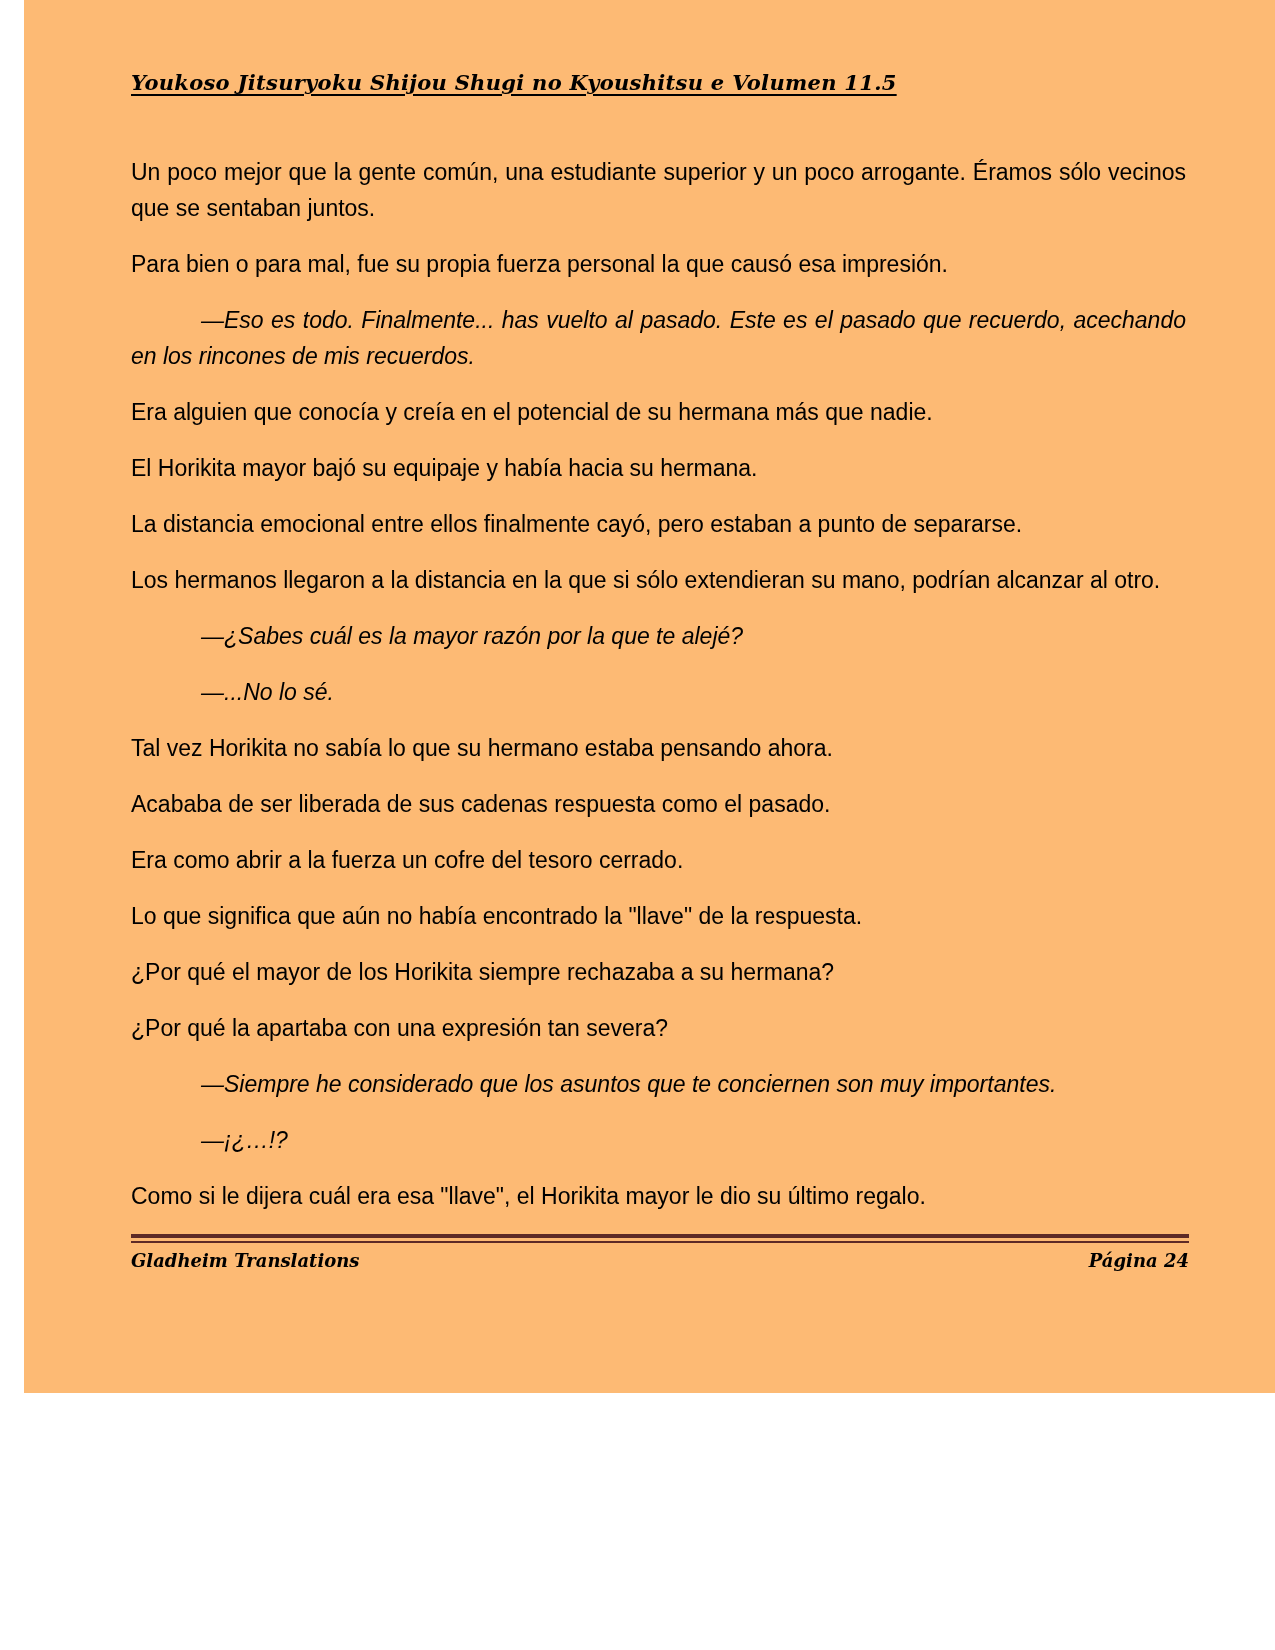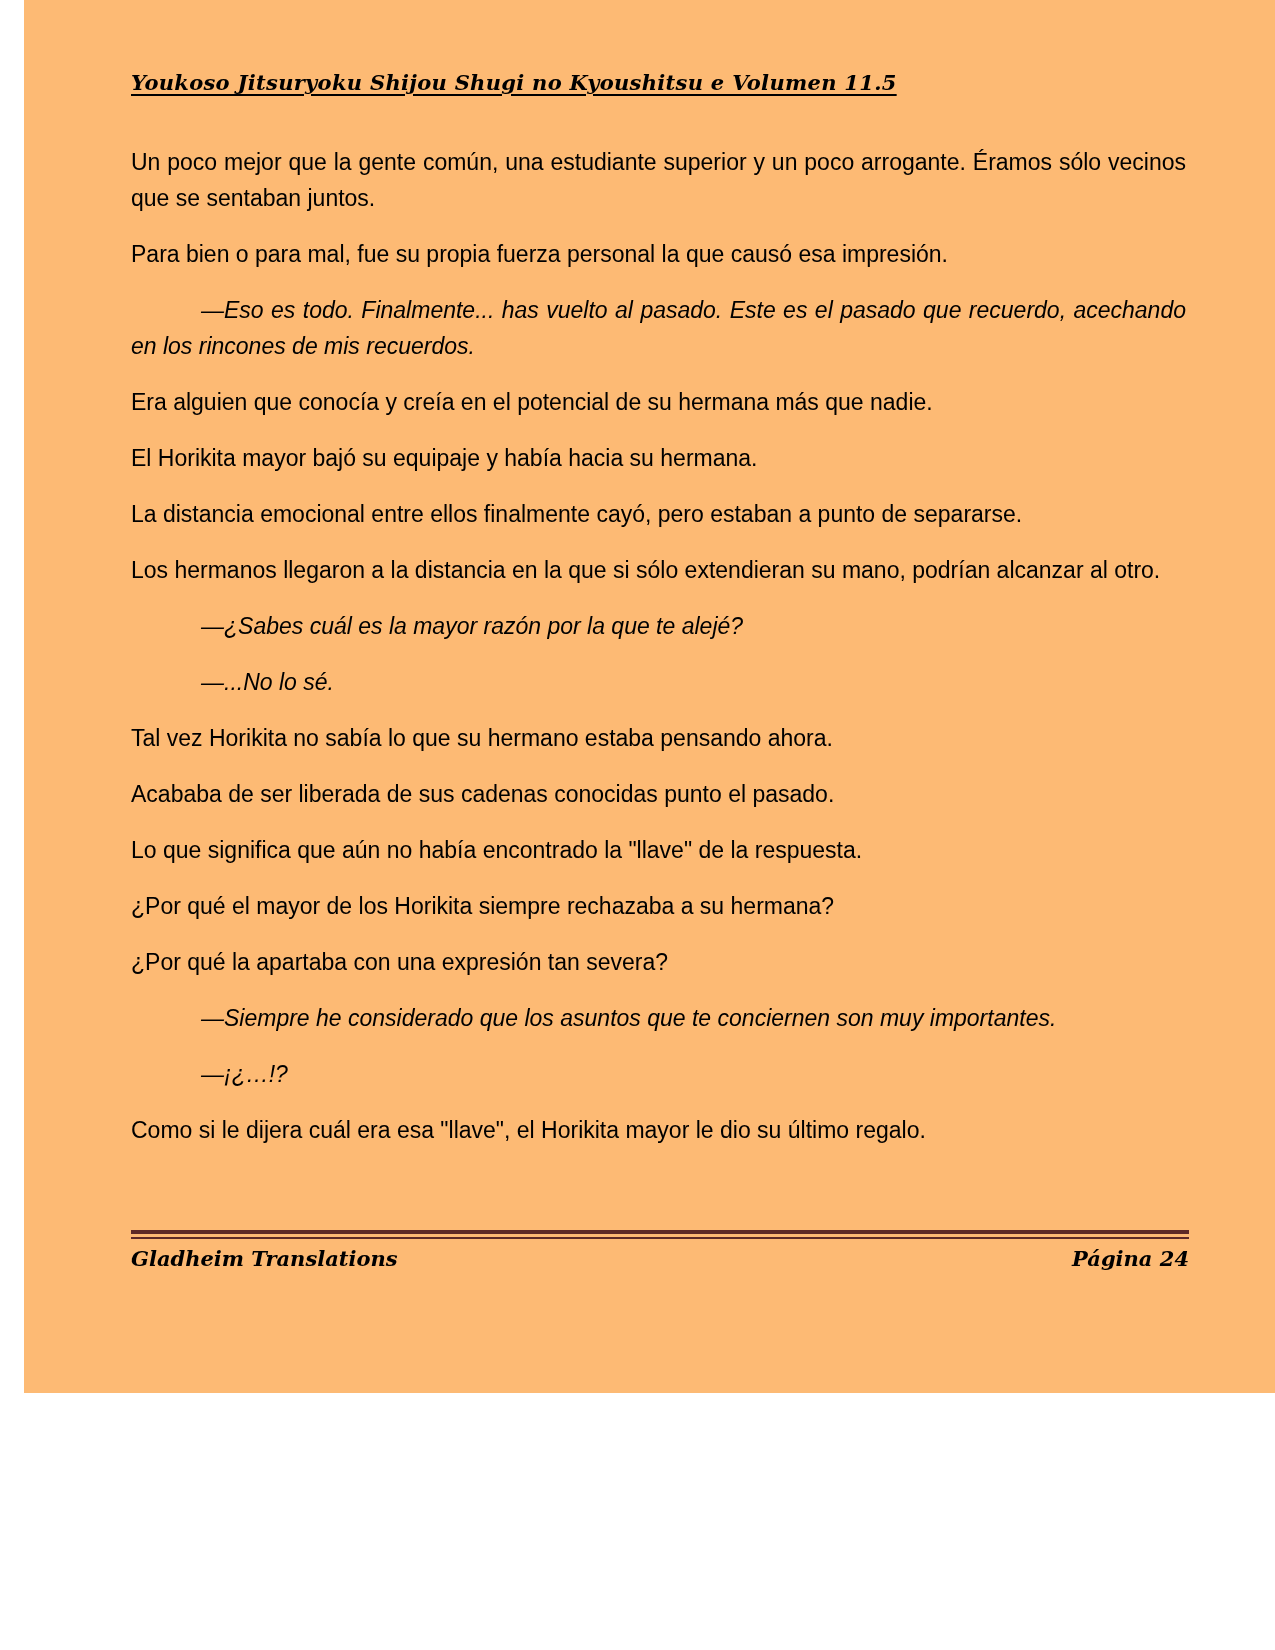--- a/index.html
+++ b/index.html
@@ -29,21 +29,21 @@
     font-style: italic;
     font-weight: bold;
     font-size: 21px;
     letter-spacing: 0.3px;
     text-decoration: underline;
     text-underline-offset: 4px;
     color: #000000;
   }
   .body-text {
     position: absolute;
-    top: 144px;
+    top: 154px;
     left: 107px;
     right: 113px;
     font-size: 23px;
     line-height: 36px;
     color: #000000;
   }
   .body-text p {
     margin: 0 0 20px 0;
     text-align: justify;
   }
@@ -63,21 +63,21 @@
     border-bottom: 2px solid #5e2a26;
     margin-bottom: 7px;
   }
   .footer-row {
     display: flex;
     justify-content: space-between;
     align-items: baseline;
     font-family: "DejaVu Serif", "Liberation Serif", serif;
     font-style: italic;
     font-weight: bold;
-    font-size: 21px;
+    font-size: 18px;
     color: #000000;
   }
 </style>
 </head>
 <body>
 
 <div class="page">
 
   <div class="header">
     <span class="header-title">Youkoso Jitsuryoku Shijou Shugi no Kyoushitsu e Volumen 11.5</span>
@@ -87,21 +87,22 @@
     <p>Un poco mejor que la gente común, una estudiante superior y un poco arrogante. Éramos sólo vecinos que se sentaban juntos.</p>
     <p>Para bien o para mal, fue su propia fuerza personal la que causó esa impresión.</p>
     <p class="indent">—Eso es todo. Finalmente... has vuelto al pasado. Este es el pasado que recuerdo, acechando en los rincones de mis recuerdos.</p>
     <p>Era alguien que conocía y creía en el potencial de su hermana más que nadie.</p>
     <p>El Horikita mayor bajó su equipaje y había hacia su hermana.</p>
     <p>La distancia emocional entre ellos finalmente cayó, pero estaban a punto de separarse.</p>
     <p>Los hermanos llegaron a la distancia en la que si sólo extendieran su mano, podrían alcanzar al otro.</p>
     <p class="indent">—¿Sabes cuál es la mayor razón por la que te alejé?</p>
     <p class="indent">—...No lo sé.</p>
     <p>Tal vez Horikita no sabía lo que su hermano estaba pensando ahora.</p>
-    <p>Acababa de ser liberada de sus cadenas conocidas punto el pasado.</p>
+    <p>Acababa de ser liberada de sus cadenas respuesta como el pasado.</p>
+    <p>Era como abrir a la fuerza un cofre del tesoro cerrado.</p>
     <p>Lo que significa que aún no había encontrado la "llave" de la respuesta.</p>
     <p>¿Por qué el mayor de los Horikita siempre rechazaba a su hermana?</p>
     <p>¿Por qué la apartaba con una expresión tan severa?</p>
     <p class="indent">—Siempre he considerado que los asuntos que te conciernen son muy importantes.</p>
     <p class="indent">—¡¿…!?</p>
     <p>Como si le dijera cuál era esa "llave", el Horikita mayor le dio su último regalo.</p>
   </div>
 
   <div class="footer">
     <div class="footer-rule"></div>

